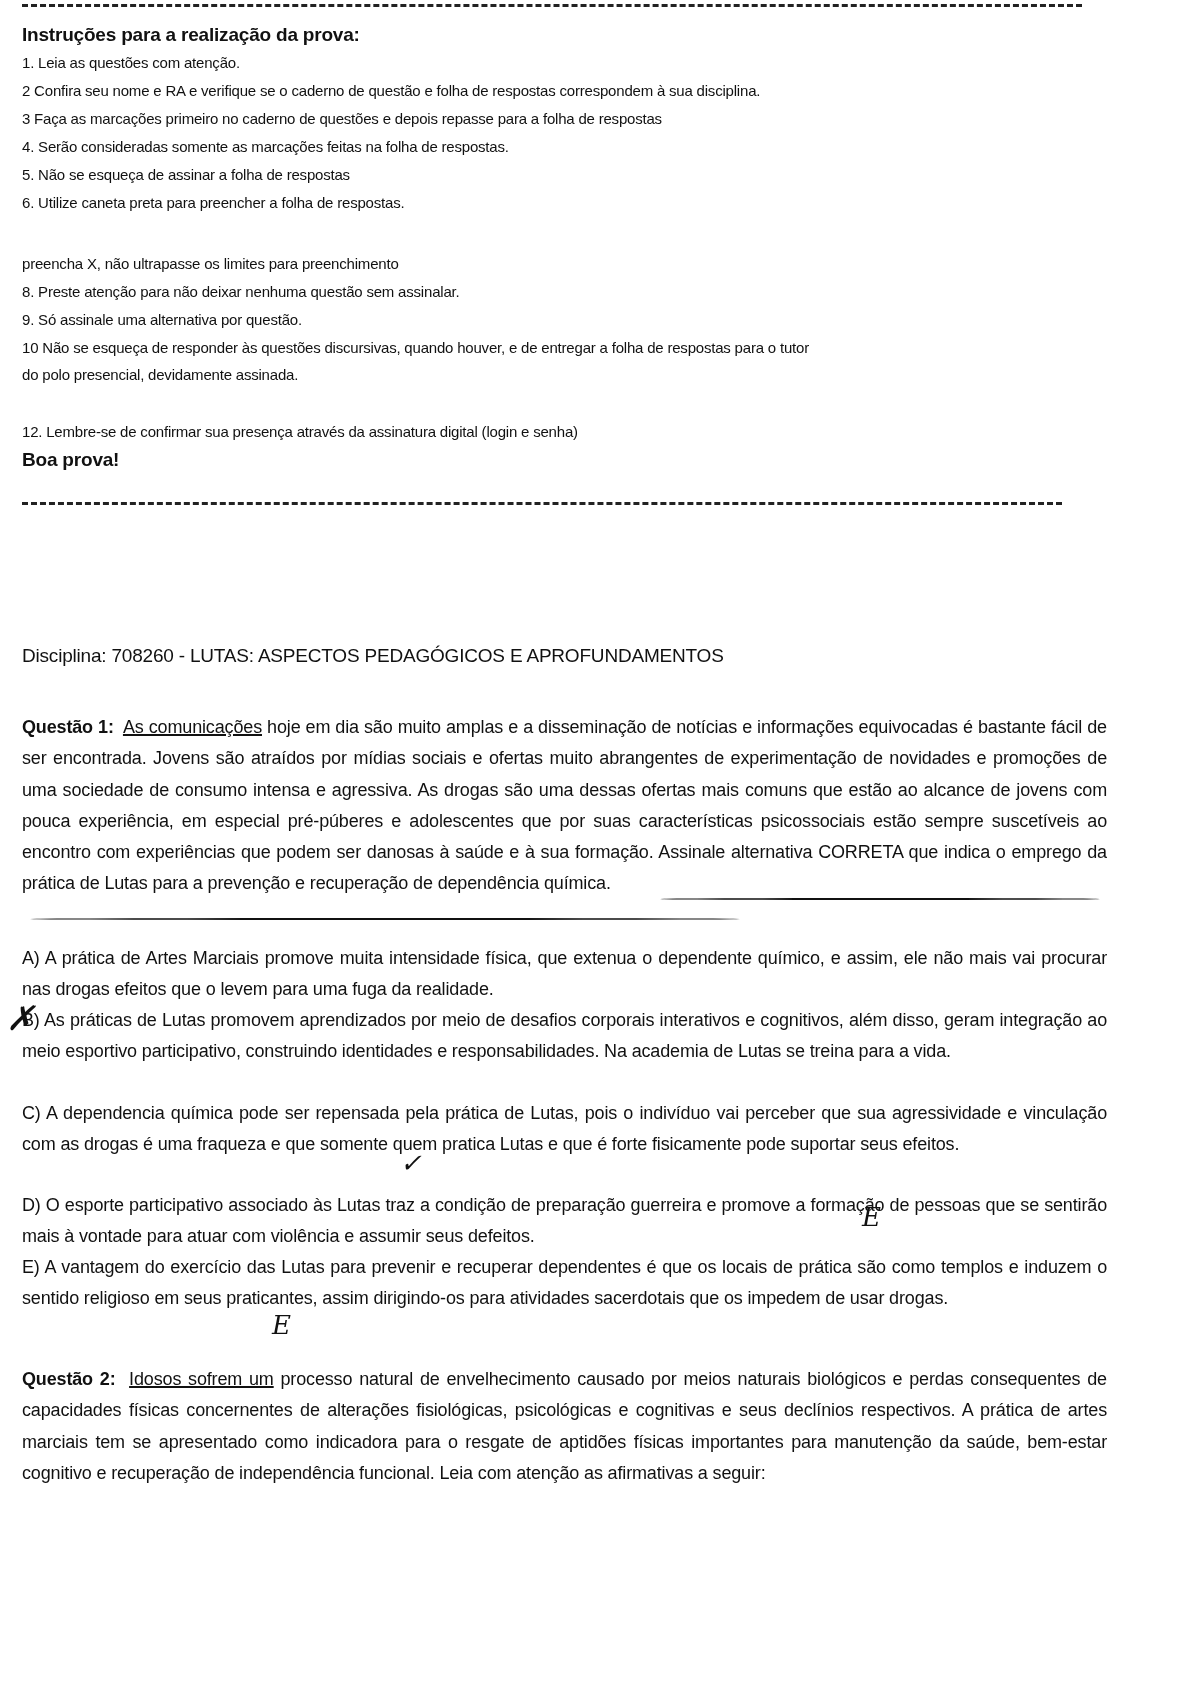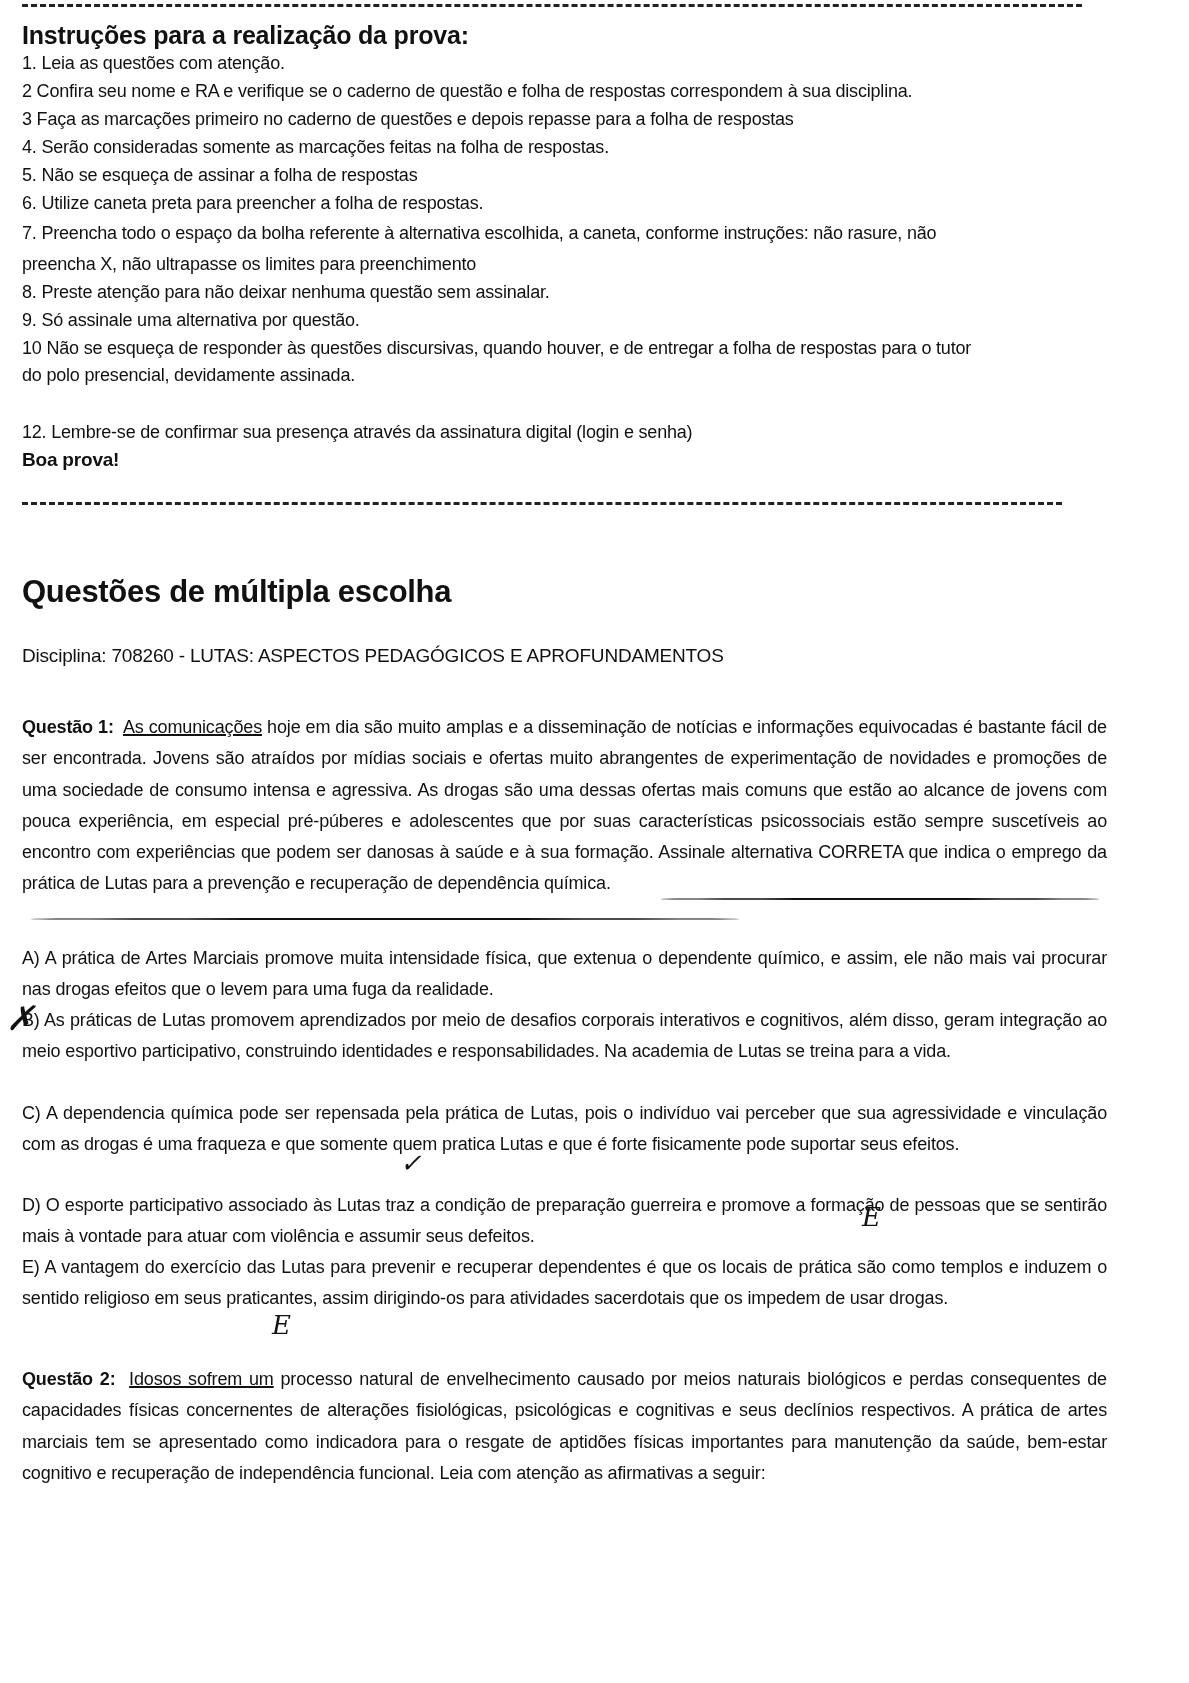--- a/index.html
+++ b/index.html
@@ -1,58 +1,56 @@
 <!DOCTYPE html>
 <html><head>
 <meta charset="utf-8">
 <style>
   html, body { margin:0; padding:0; background:#fff; }
   body { width:1189px; height:1683px; position:relative; overflow:hidden;
          font-family:"Liberation Sans", sans-serif; color:#111; }
   .page { position:absolute; left:0; top:0; width:1189px; height:1683px; }
   .dash { position:absolute; left:22px; height:0; border-top:3px dashed #222; }
-  .line { position:absolute; left:22px; font-size:18px; line-height:22px; white-space:nowrap;
+  .line { position:absolute; left:22px; font-size:15px; line-height:22px; white-space:nowrap;
           transform-origin:left center; letter-spacing:-0.2px; }
   .bold { font-weight:bold; }
   .title { position:absolute; left:22px; top:574px; font-size:31px; font-weight:bold;
            letter-spacing:-0.3px; }
   .disc { position:absolute; left:22px; top:645px; font-size:19px; letter-spacing:-0.2px; }
   .para { position:absolute; left:22px; width:1085px; font-size:18px; line-height:31.3px;
           text-align:justify; text-align-last:left; letter-spacing:-0.15px; }
   .para .q { font-weight:bold; }
   .ul { text-decoration:underline; text-decoration-thickness:2px; }
   .hand { position:absolute; font-family:"DejaVu Serif", serif; font-style:italic; font-size:26px; color:#111; }
   .penline { position:absolute; height:0; border-top:2px solid #111; border-radius:50%; }
 </style>
 </head>
 <body>
 
 <div class="page">
 
   <div class="dash" style="top:4px;width:1060px;"></div>
 
-  <div class="line bold" style="top:24px;font-size:25px;">Instruções para a realização da prova:</div>
+  <div class="line bold" style="top:24px;font-size:19px;">Instruções para a realização da prova:</div>
   <div class="line" style="top:52px;">1. Leia as questões com atenção.</div>
   <div class="line" style="top:80px;">2  Confira seu nome e RA e verifique se o caderno de questão e folha de respostas correspondem à sua disciplina.</div>
   <div class="line" style="top:108px;">3  Faça as marcações primeiro no caderno de questões e depois repasse para a folha de respostas</div>
   <div class="line" style="top:136px;">4. Serão consideradas somente as marcações feitas na folha de respostas.</div>
   <div class="line" style="top:164px;">5. Não se esqueça de assinar a folha de respostas</div>
   <div class="line" style="top:192px;">6. Utilize caneta preta para preencher a folha de respostas.</div>
-  <div class="line" style="top:222px;">7. Preencha todo o espaço da bolha referente à alternativa escolhida, a caneta, conforme instruções: não rasure, não</div>
   <div class="line" style="top:253px;">preencha X, não ultrapasse os limites para preenchimento</div>
   <div class="line" style="top:281px;">8. Preste atenção para não deixar nenhuma questão sem assinalar.</div>
   <div class="line" style="top:309px;text-align:center;">9. Só assinale uma alternativa por questão.</div>
   <div class="line" style="top:337px;">10  Não se esqueça de responder às questões discursivas, quando houver, e de entregar a folha de respostas para o tutor</div>
   <div class="line" style="top:364px;">do polo presencial, devidamente assinada.</div>
   <div class="line" style="top:421px;">12. Lembre-se de confirmar sua presença através da assinatura digital (login e senha)</div>
   <div class="line bold" style="top:449px;font-size:19px;">Boa prova!</div>
 
   <div class="dash" style="top:502px;width:1040px;"></div>
 
-  <div class="title">Questões de múltipla escolha</div>
   <div class="disc">Disciplina: 708260 - LUTAS: ASPECTOS PEDAGÓGICOS E APROFUNDAMENTOS</div>
 
   <div class="para" style="top:712px;">
     <span class="q">Questão 1:</span>&nbsp;
     <span class="ul">As comunicações</span><span> hoje em dia são muito amplas e a disseminação de notícias e informações equivocadas é bastante fácil de ser encontrada. Jovens são atraídos por mídias sociais e ofertas muito abrangentes de experimentação de novidades e promoções de uma sociedade de consumo intensa e agressiva. As drogas são uma dessas ofertas mais comuns que estão ao alcance de jovens com pouca experiência, em especial pré-púberes e adolescentes que por suas características psicossociais estão sempre suscetíveis ao encontro com experiências que podem ser danosas à saúde e à sua formação. Assinale alternativa CORRETA que indica o emprego da prática de Lutas para a prevenção e recuperação de dependência química.</span>
   </div>
 
   <div class="para" style="top:943px;">
     <span>A)</span>
     <span>A prática de Artes Marciais promove muita intensidade física, que extenua o dependente químico, e assim, ele não mais vai procurar nas drogas efeitos que o levem para uma fuga da realidade.</span>

